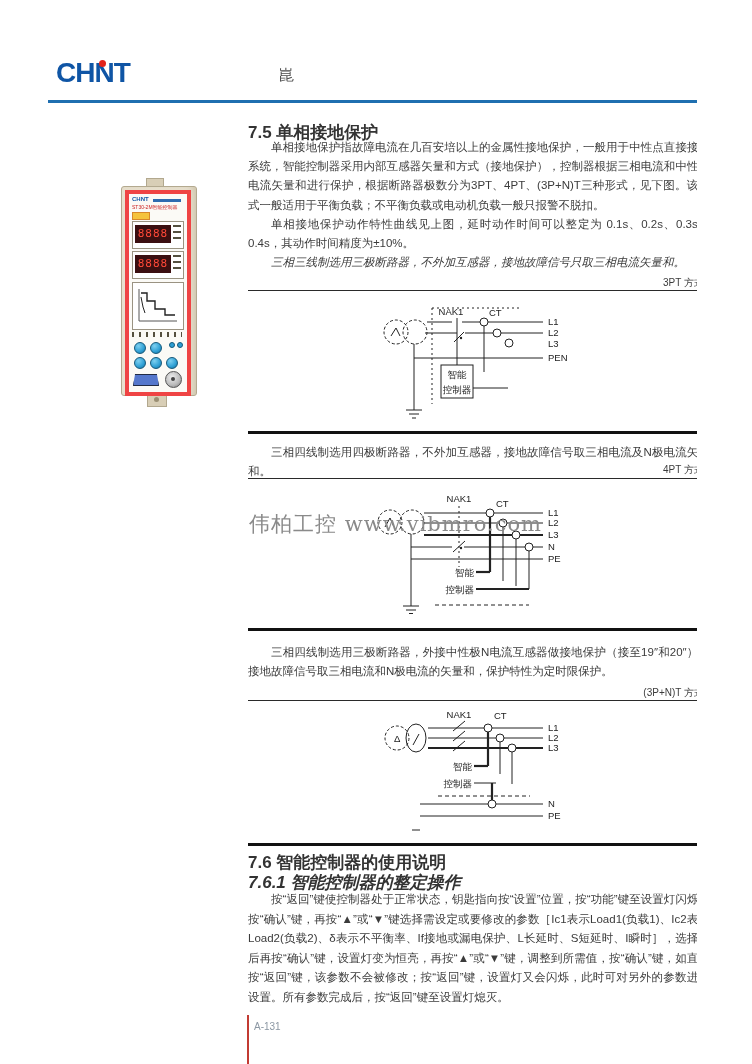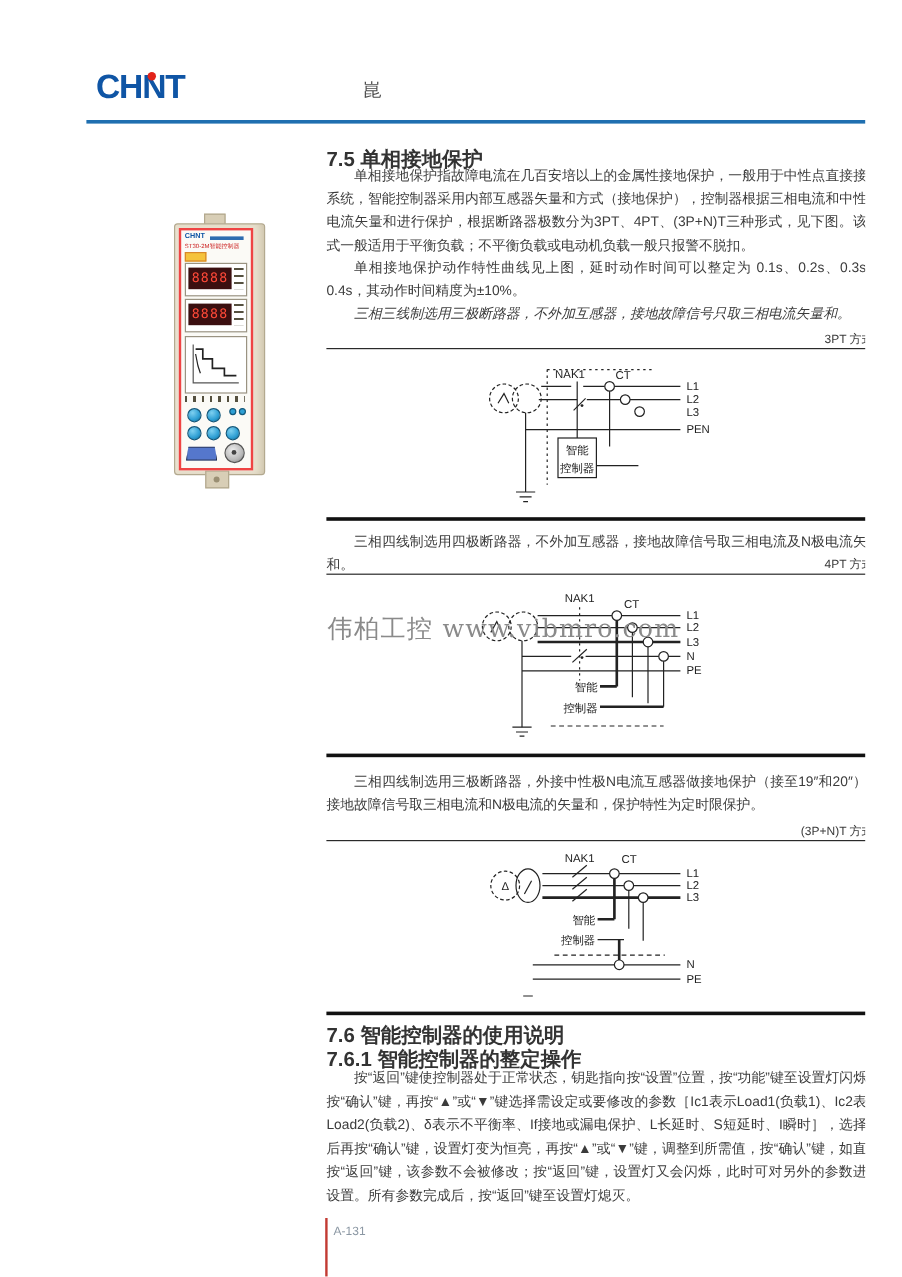--- a/index.html
+++ b/index.html
@@ -1,17 +1,17 @@
 <!DOCTYPE html>
 <html><head>
 <meta charset="utf-8">
 <style>
   html,body{margin:0;padding:0;background:#fff;}
   .page{position:relative;width:697px;height:1064px;background:#ffffff;
-        font-family:"Liberation Sans",sans-serif;color:#3b3b3b;overflow:hidden;margin-left:24px;}
+        font-family:"Liberation Sans",sans-serif;color:#3b3b3b;overflow:hidden;}
 
   
   .logo{position:absolute;left:56px;top:57px;font-weight:bold;font-size:28px;
         letter-spacing:-1px;color:#0f55a5;font-family:"Liberation Sans",sans-serif;}
   .logo-dot{position:absolute;left:99px;top:60px;width:7px;height:7px;border-radius:50%;background:#e2231a;}
   .head-mark{position:absolute;left:279px;top:66px;font-size:15px;color:#4a4a4a;}
   .head-rule{position:absolute;left:48px;top:100px;width:660px;height:3px;background:#1f6fb0;}
 
   
   .h-sec{position:absolute;left:248px;width:462px;font-size:17px;font-weight:bold;color:#333;}
@@ -33,21 +33,21 @@
   .foot-page{position:absolute;left:254px;top:1021px;font-size:10px;color:#8b97a3;}
 
   
   .dev-tab-top{position:absolute;left:146px;top:178px;width:16px;height:10px;background:#d8ceb6;border:1px solid #b2a88e;}
   .dev-tab-bot{position:absolute;left:147px;top:392px;width:18px;height:13px;background:#d8ceb6;border:1px solid #b2a88e;}
   .dev-tab-bot:after{content:"";position:absolute;left:6px;top:4px;width:5px;height:5px;border-radius:50%;background:#9a8f73;}
   .dev-body{position:absolute;left:121px;top:186px;width:74px;height:208px;background:#e9e1cf;
             border:1px solid #b3a98f;border-radius:3px;
             box-shadow:inset -6px 0 8px -4px #c9bfa5;}
   .dev-panel{position:absolute;left:125px;top:190px;width:58px;height:198px;background:#fbfaf6;
-             border:2px solid #ef4444;}
+             border:4px solid #ef4444;}
   .dev-logo{position:absolute;left:3px;top:2px;font-size:6px;font-weight:bold;color:#0f55a5;letter-spacing:0;}
   .dev-logo-bar{position:absolute;left:24px;top:5px;width:28px;height:3px;background:#2e6cb0;}
   .dev-model{position:absolute;left:3px;top:10px;font-size:5px;color:#cc2222;white-space:nowrap;overflow:hidden;width:52px;}
   .dev-badge{position:absolute;left:3px;top:18px;width:16px;height:6px;background:#f5c33c;border:1px solid #d8882a;}
   .led-frame{position:absolute;left:3px;width:50px;height:26px;border:1px solid #9a9382;background:#fff;}
   .led{position:absolute;left:2px;top:3px;width:36px;height:18px;background:#3b0f10;color:#ff4938;
        font-family:"DejaVu Sans Mono",monospace;font-size:11px;line-height:18px;text-align:center;letter-spacing:1px;}
   .led-ind{position:absolute;right:2px;top:3px;width:8px;height:18px;
            background:repeating-linear-gradient(#55503f 0 2px,transparent 2px 6px);}
   .curve-frame{position:absolute;left:3px;top:88px;width:50px;height:46px;border:1px solid #9a9382;background:#fff;}
@@ -238,19 +238,19 @@
     <text x="300" y="37">L2</text>
     <text x="300" y="47">L3</text>
     <text x="300" y="103">N</text>
     <text x="300" y="115">PE</text>
     <text x="224" y="66" text-anchor="end" font-size="9">智能</text>
     <text x="224" y="83" text-anchor="end" font-size="9">控制器</text>
   </svg>
   <div class="rule-thick" style="top:843px;"></div>
 
   <div class="h-sec" style="top:851px;">7.6  智能控制器的使用说明</div>
-  <div class="h-sec" style="top:871px;">7.6.1  智能控制器的整定操作</div>
+  <div class="h-sec" style="top:871px;font-style:italic;">7.6.1  智能控制器的整定操作</div>
   <p class="para" style="top:890px;line-height:19.5px;">按“返回”键使控制器处于正常状态，钥匙指向按“设置”位置，按“功能”键至设置灯闪烁，按“确认”键，再按“▲”或“▼”键选择需设定或要修改的参数［Ic1表示Load1(负载1)、Ic2表示Load2(负载2)、δ表示不平衡率、If接地或漏电保护、L长延时、S短延时、I瞬时］，选择好后再按“确认”键，设置灯变为恒亮，再按“▲”或“▼”键，调整到所需值，按“确认”键，如直接按“返回”键，该参数不会被修改；按“返回”键，设置灯又会闪烁，此时可对另外的参数进行设置。所有参数完成后，按“返回”键至设置灯熄灭。</p>
 
   <div class="foot-line"></div>
   <div class="foot-page">A-131</div>
 
 </div>
 
 </body></html>

